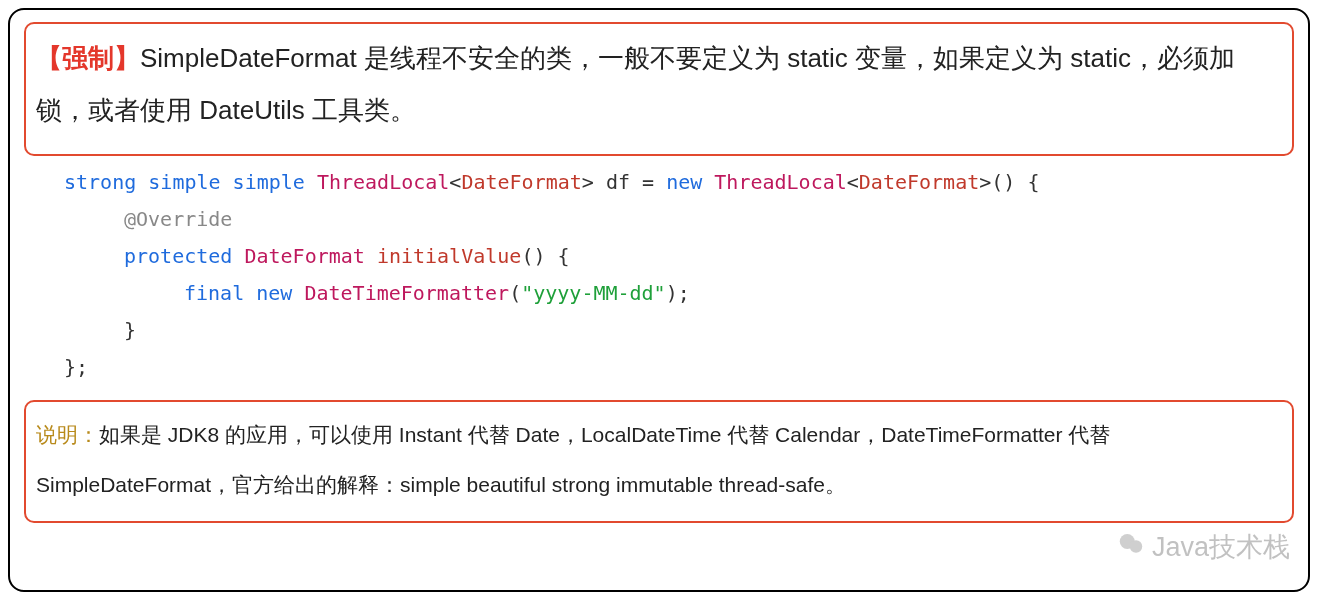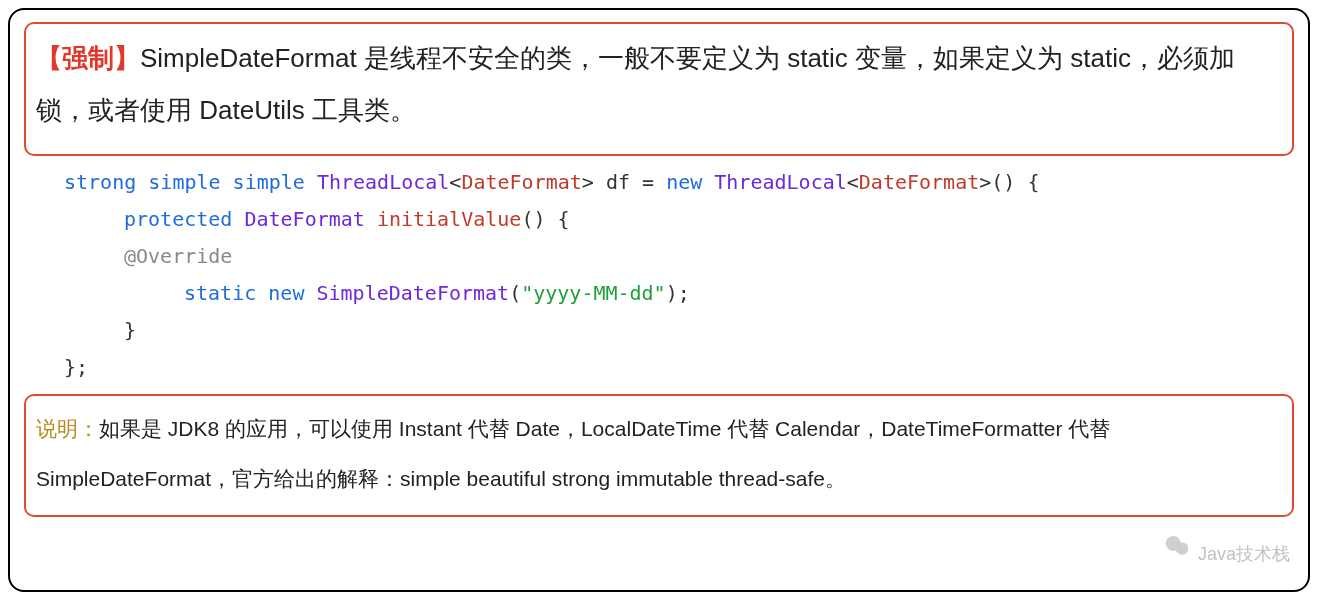--- a/index.html
+++ b/index.html
@@ -45,49 +45,49 @@
     color: #1fa03a;
   }
   .code {
     padding: 2px 10px 6px 40px;
     font-family: "Microsoft YaHei", Consolas, monospace;
     font-size: 20px;
     line-height: 1.85;
     color: #333;
   }
   .kw { color: #1f6bdd; }
-  .type { color: #6d28d9; }
+  .type { color: #be185d; }
   .dtype { color: #c0392b; }
   .anno { color: #888; }
   .method { color: #c0392b; }
   .str { color: #1fa03a; }
   .ind1 { padding-left: 60px; display:block; }
   .ind2 { padding-left: 120px; display:block; }
   .note-box {
     border: 2.5px solid #e24a2f;
     border-radius: 10px;
     padding: 8px 10px 10px 10px;
     line-height: 2.4;
     font-size: 21px;
     color: #222;
-    margin-top: 2px;
+    margin-top: 8px;
   }
   .note-tag {
     color: #b88a1b;
   }
   .watermark {
     position: absolute;
     right: 28px;
     bottom: 34px;
     display: flex;
-    align-items: flex-end;
+    align-items: flex-start;
     gap: 6px;
     opacity: 0.4;
     color: #666;
-    font-size: 18px;
+    font-size: 27px;
   }
   .watermark svg { width: 30px; height: 30px; }
 </style>
 </head>
 <body>
 
 <div class="outer">
 
   <div class="rule-box">
     <span class="rule-tag">【强制】</span><span>SimpleDateFormat  是线程不安全的类，一般不要定义为 static 变量，如果定义为 static，必须加锁，或者使用 DateUtils 工具类。</span>
@@ -95,27 +95,27 @@
 
 
   <div class="code">
     <span>
       <span class="kw">strong</span>
       <span class="kw">simple</span>
       <span class="kw">simple</span>
       <span class="type">ThreadLocal</span><span>&lt;</span><span class="dtype">DateFormat</span><span>&gt; </span><span>df </span><span>= </span><span class="kw">new </span><span class="type">ThreadLocal</span><span>&lt;</span><span class="dtype">DateFormat</span><span>&gt;</span><span>() {</span>
     </span>
     <span class="ind1">
+      <span class="anno">@Override</span>
+    </span>
+    <span class="ind1">
       <span class="kw">protected </span><span class="type">DateFormat </span><span class="method">initialValue</span><span>() {</span>
     </span>
-    <span class="ind1">
-      <span class="anno">@Override</span>
-    </span>
     <span class="ind2">
-      <span class="kw">static </span><span class="kw">new </span><span class="type">SimpleDateFormat</span><span>(</span><span class="str">"yyyy-MM-dd"</span><span>);</span>
+      <span class="kw">final </span><span class="kw">new </span><span class="type">DateTimeFormatter</span><span>(</span><span class="str">"yyyy-MM-dd"</span><span>);</span>
     </span>
     <span class="ind1">}</span>
     <span style="display:block;">};</span>
   </div>
 
   <div class="note-box">
     <span class="note-tag">说明：</span><span>如果是 JDK8 的应用，可以使用 Instant 代替 Date，LocalDateTime 代替 Calendar，DateTimeFormatter 代替 SimpleDateFormat，官方给出的解释：simple beautiful strong immutable thread-safe。</span>
   </div>
 
 </div>

